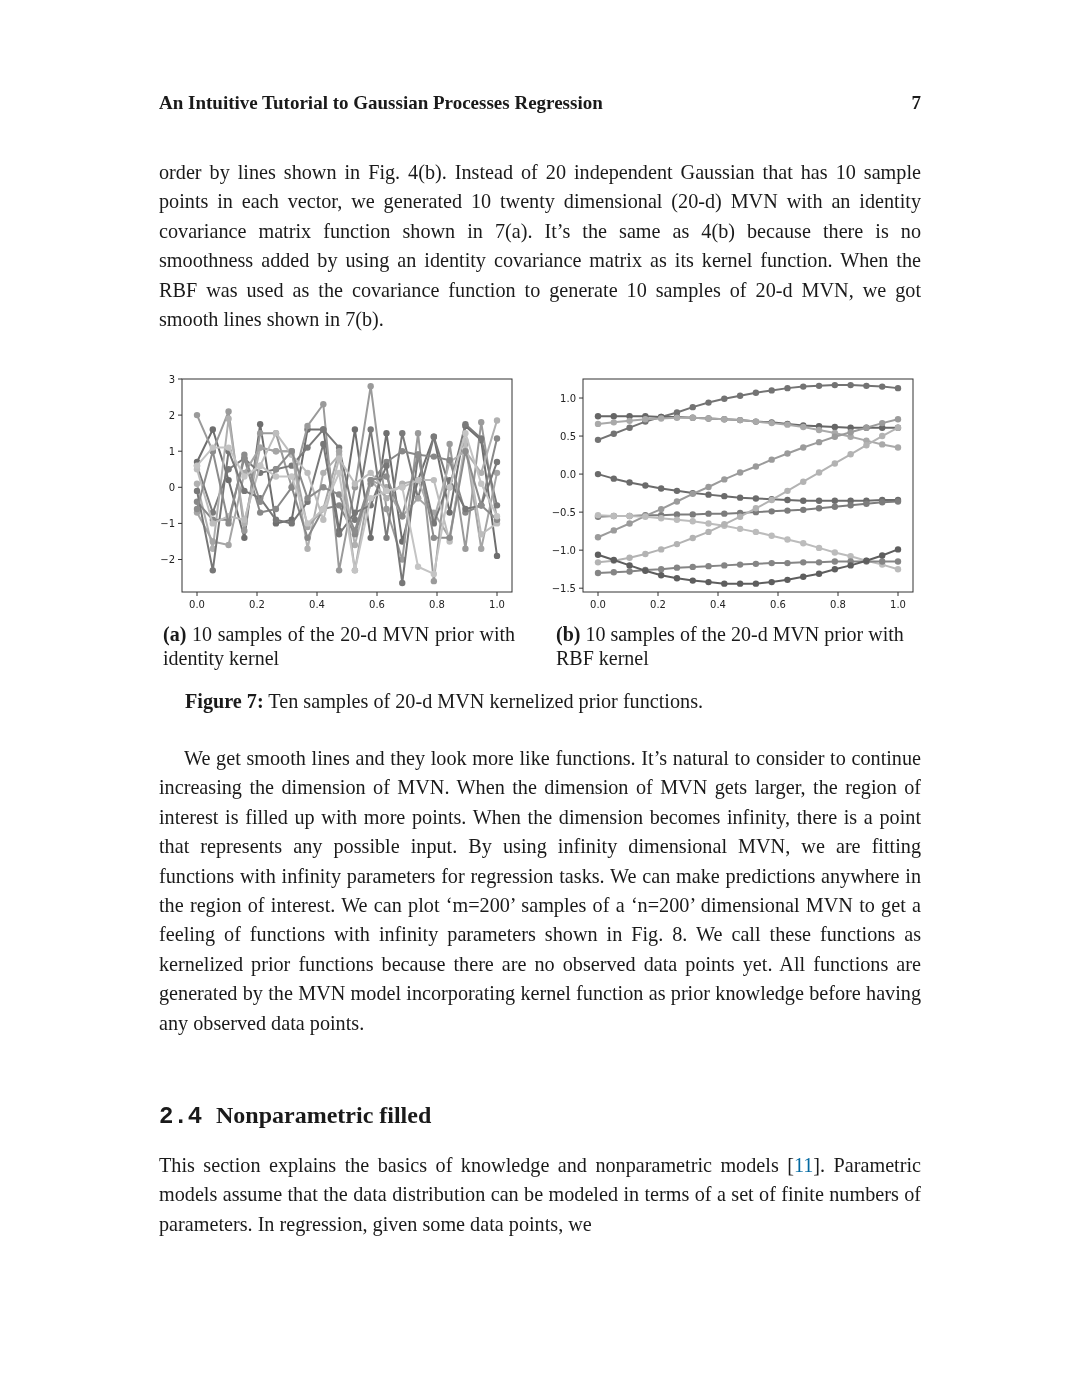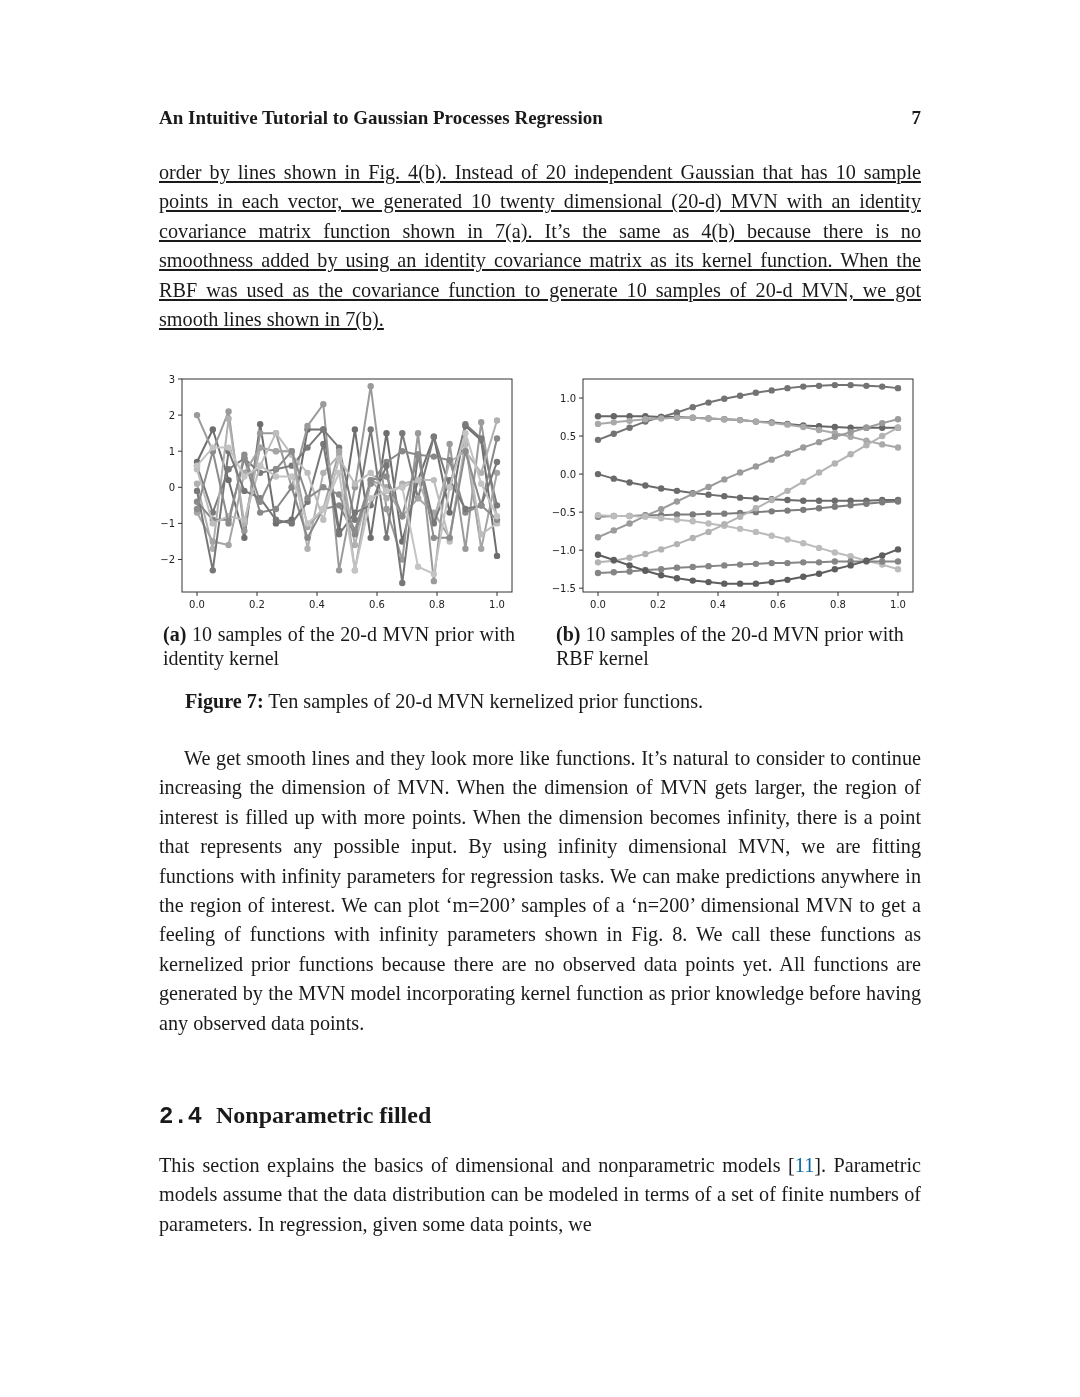--- a/index.html
+++ b/index.html
@@ -1,25 +1,25 @@
 <!DOCTYPE html>
 <html><head>
 <meta charset="utf-8">
 <style>
   html, body { margin: 0; padding: 0; background: #ffffff; }
   body { width: 1080px; height: 1397px; position: relative; overflow: hidden;
          font-family: "Liberation Serif", "DejaVu Serif", serif; color: #1a1a1a; }
   .running-head { position: absolute; left: 159px; top: 92px; width: 762px;
                   display: flex; justify-content: space-between; font-weight: bold;
-                  font-size: 19px; margin-top: 15px; }
+                  font-size: 19px; }
   .para { position: absolute; left: 159px; width: 762px; font-size: 20.2px;
           line-height: 29.4px; text-align: justify; }
   .para p { margin: 0; }
   .para .indent { text-indent: 25px; }
-  #para1 { top: 158px; text-decoration: underline; }
+  #para1 { top: 158px; }
   #para2 { top: 744px; }
   #para3 { top: 1151px; }
   .cite { color: #0369a1; }
   .section-head { position: absolute; left: 159px; top: 1102px; font-size: 24px; font-weight: bold; }
   .section-head .num { display: inline-block; width: 57px; font-family: Liberation Mono, monospace; }
   .fig { position: absolute; top: 366px; }
   #fig-a { left: 158px; width: 360px; height: 246px; }
   #fig-b { left: 545px; width: 380px; height: 246px; }
   .fig svg { width: 100%; height: 100%; overflow: visible; }
   .subcap { position: absolute; top: 622px; font-size: 20px; line-height: 24px; }
@@ -574,14 +574,14 @@
 
 <div class="para" id="para2">
   <p class="indent">We get smooth lines and they look more like functions. It’s natural to consider to continue increasing the dimension of MVN. When the dimension of MVN gets larger, the region of interest is filled up with more points. When the dimension becomes infinity, there is a point that represents any possible input. By using infinity dimensional MVN, we are fitting functions with infinity parameters for regression tasks. We can make predictions anywhere in the region of interest. We can plot ‘m=200’ samples of a ‘n=200’ dimensional MVN to get a feeling of functions with infinity parameters shown in Fig. 8. We call these functions as kernelized prior functions because there are no observed data points yet. All functions are generated by the MVN model incorporating kernel function as prior knowledge before having any observed data points.</p>
 </div>
 
 <div class="section-head">
   <span class="num">2.4</span><span>Nonparametric filled</span>
 </div>
 
 <div class="para" id="para3">
-  <p><span>This section explains the basics of dimensional and nonparametric models [</span><span class="cite">11</span><span>]. Parametric models assume that the data distribution can be modeled in terms of a set of finite numbers of parameters. In regression, given some data points, we</span></p>
+  <p><span>This section explains the basics of knowledge and nonparametric models [</span><span class="cite">11</span><span>]. Parametric models assume that the data distribution can be modeled in terms of a set of finite numbers of parameters. In regression, given some data points, we</span></p>
 </div>
 
 </body></html>

